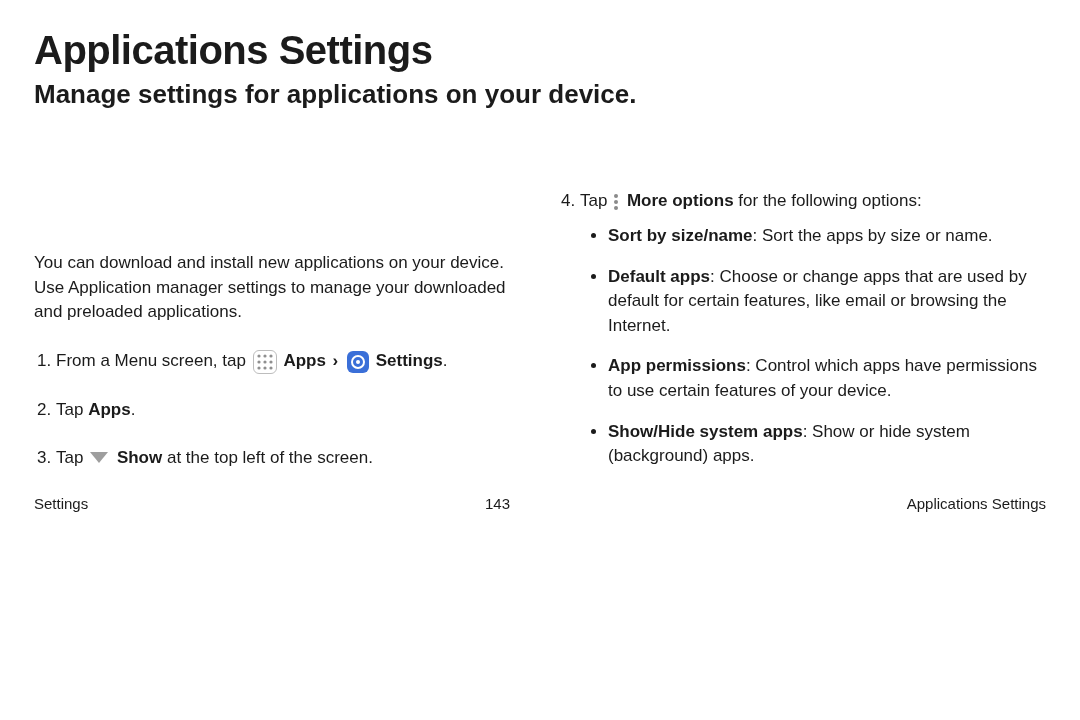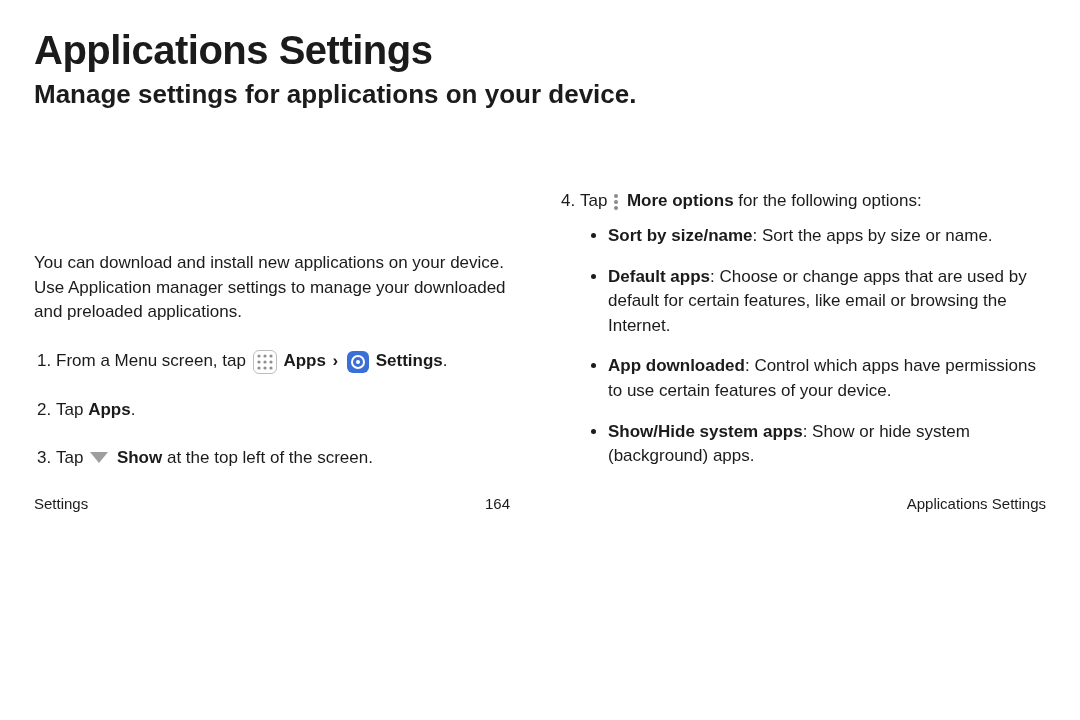--- a/index.html
+++ b/index.html
@@ -169,26 +169,26 @@
           <span>Tap </span>
           <span class="more-dots">
               <span></span>
               <span></span>
               <span></span>
             </span>
           <b>More options</b><span> for the following options:</span>
           <ul class="bullets">
             <li><b>Sort by size/name</b><span>: Sort the apps by size or&nbsp;name.</span></li>
             <li><b>Default apps</b><span>: Choose or change apps that are used by default for certain features, like email or browsing the Internet.</span></li>
-            <li><b>App downloaded</b><span>: Control which apps have permissions to use certain features of your device.</span></li>
+            <li><b>App permissions</b><span>: Control which apps have permissions to use certain features of your device.</span></li>
             <li><b>Show/Hide system apps</b><span>: Show or hide system (background) apps.</span></li>
           </ul>
         </li>
       </ol>
     </div>
   </div>
 
   <div class="footer">
     <span>Settings</span>
-    <span>164</span>
+    <span>143</span>
     <span>Applications Settings</span>
   </div>
 </div>
 
 </body></html>

